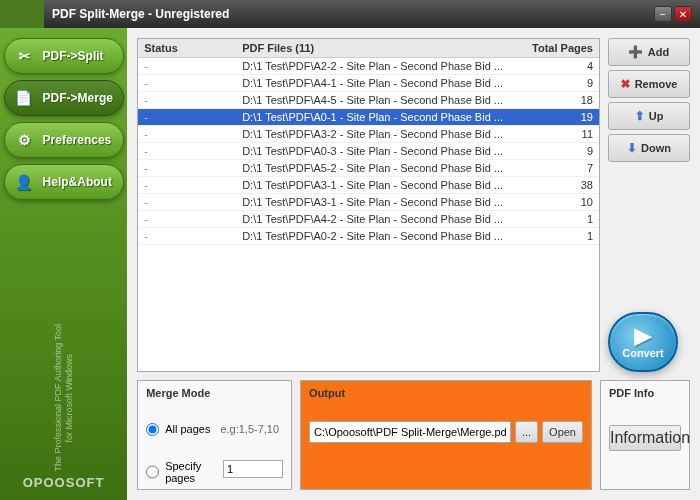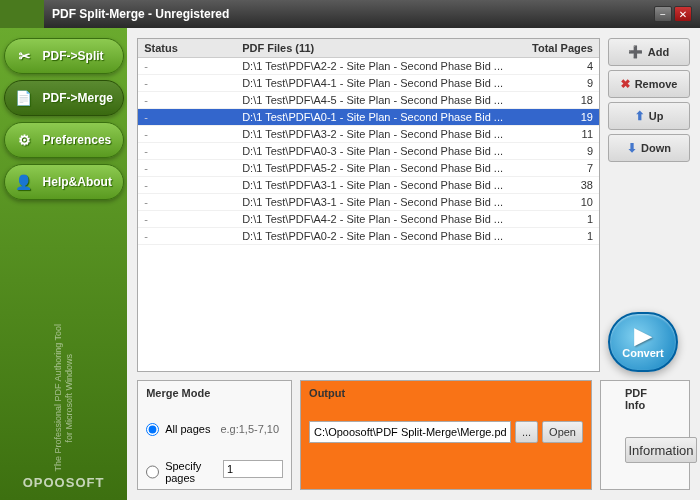--- a/index.html
+++ b/index.html
@@ -271,31 +271,31 @@
       border-radius: 2px;
       cursor: pointer;
       font-size: 11px;
       color: #333;
     }
 
     .pdf-info-panel {
       width: 90px;
       border: 1px solid #aaa;
       background: #f8f8f8;
-      padding: 6px 24px;
+      padding: 6px 8px;
       margin-left: 0;
     }
     .info-btn {
       width: 72px;
       height: 26px;
       background: linear-gradient(to bottom, #f0f0f0, #d8d8d8);
       border: 1px solid #aaa;
       border-radius: 2px;
       cursor: pointer;
-      font-size: 13px;
+      font-size: 16px;
       color: #333;
       margin-top: 4px;
     }
 
     
     .file-area-row {
       display: flex;
       gap: 0;
       flex: 1;
     }

